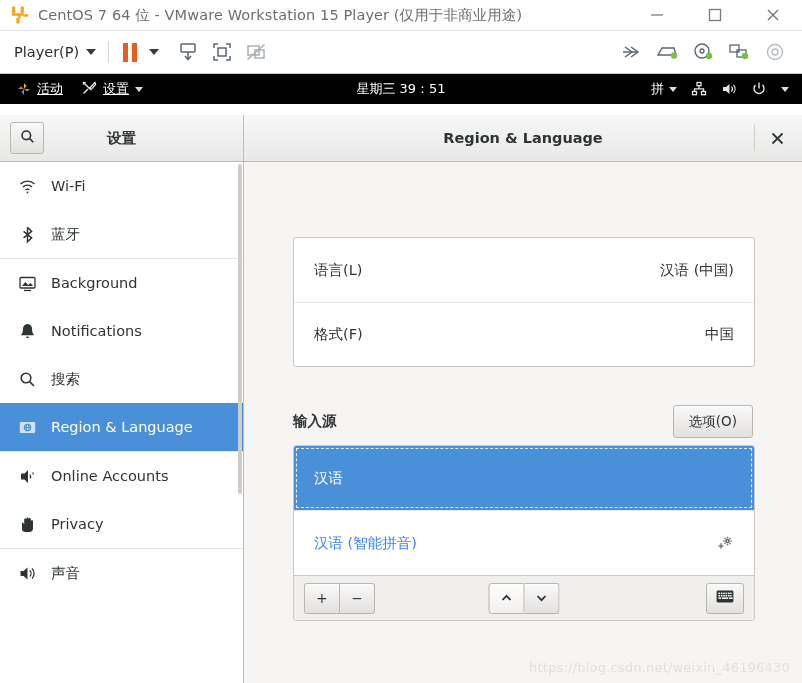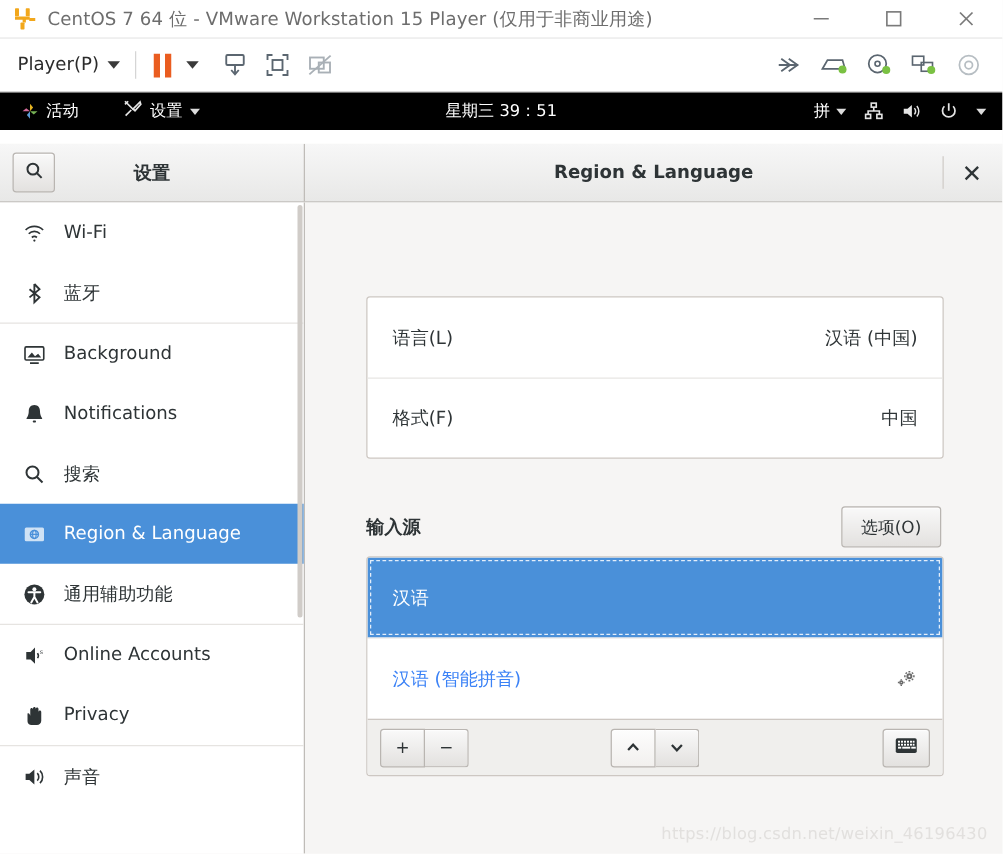--- a/index.html
+++ b/index.html
@@ -52,21 +52,21 @@
   .tb-icon { width: 34px; height: 34px; display: flex; align-items: center; justify-content: center; }
   .tb-spacer { flex: 1 1 auto; }
   .tb-right { display: flex; align-items: center; gap: 2px; margin-right: 10px; }
 
   
   .gnome-topbar {
     height: 30px; background: #000000; color: #ffffff;
     display: flex; align-items: center; font-size: 13px;
     position: relative;
   }
-  .gt-left { display: flex; align-items: flex-start; gap: 17px; margin-left: 8px; }
+  .gt-left { display: flex; align-items: flex-start; gap: 0; margin-left: 8px; text-decoration: underline; }
   .gt-item { display: flex; align-items: center; gap: 6px; padding: 0 9px; height: 30px; }
   .gt-center {
     position: absolute; left: 0; right: 0; top: 0; height: 30px;
     display: flex; align-items: center; justify-content: center;
     pointer-events: none; font-size: 13px;
   }
   .gt-right { margin-left: auto; display: flex; align-items: center; gap: 0; margin-right: 6px; }
   .gt-r-item { display: flex; align-items: center; gap: 5px; padding: 0 7px; height: 30px; }
   .caret-white {
     width: 0; height: 0; border-left: 4px solid transparent;
@@ -462,30 +462,20 @@
         <div class="side-item sel">
           <span class="side-ico">
             <svg width="19" height="19" viewBox="0 0 19 19">
               <rect x="1.8" y="4" width="15.4" height="11" rx="1.2" fill="#cfe2f5"></rect>
               <circle cx="9.5" cy="9.5" r="3.2" fill="none" stroke="#4a90d9" stroke-width="1.2"></circle>
               <ellipse cx="9.5" cy="9.5" rx="1.4" ry="3.2" fill="none" stroke="#4a90d9" stroke-width="1"></ellipse>
               <line x1="6.3" y1="9.5" x2="12.7" y2="9.5" stroke="#4a90d9" stroke-width="1"></line>
             </svg>
           </span>
           <span>Region &amp; Language</span>
-        </div>
-        <div class="side-item">
-          <span class="side-ico">
-            <svg width="19" height="19" viewBox="0 0 19 19">
-              <circle cx="9.5" cy="9.5" r="8" fill="#2e3436"></circle>
-              <circle cx="9.5" cy="5.3" r="1.6" fill="#ffffff"></circle>
-              <path d="M4.8 7.8 L14.2 7.8 M9.5 7.8 L9.5 11.5 M9.5 11.5 L7 16 M9.5 11.5 L12 16" stroke="#ffffff" stroke-width="1.6" fill="none" stroke-linecap="round"></path>
-            </svg>
-          </span>
-          <span>通用辅助功能</span>
         </div>
 
         <div class="side-sep"></div>
 
         <div class="side-item">
           <span class="side-ico">
             <svg width="19" height="19" viewBox="0 0 19 19">
               <path d="M3 6.5 L3 12.5 L6.5 12.5 L10 16 L10 3 L6.5 6.5 Z" fill="#2e3436"></path>
               <path d="M12 7.5 A3.5 3.5 0 0 1 12 11.5" fill="none" stroke="#2e3436" stroke-width="1.3"></path>
               <text x="14" y="8" font-size="6" fill="#2e3436" font-family="serif">s</text>

